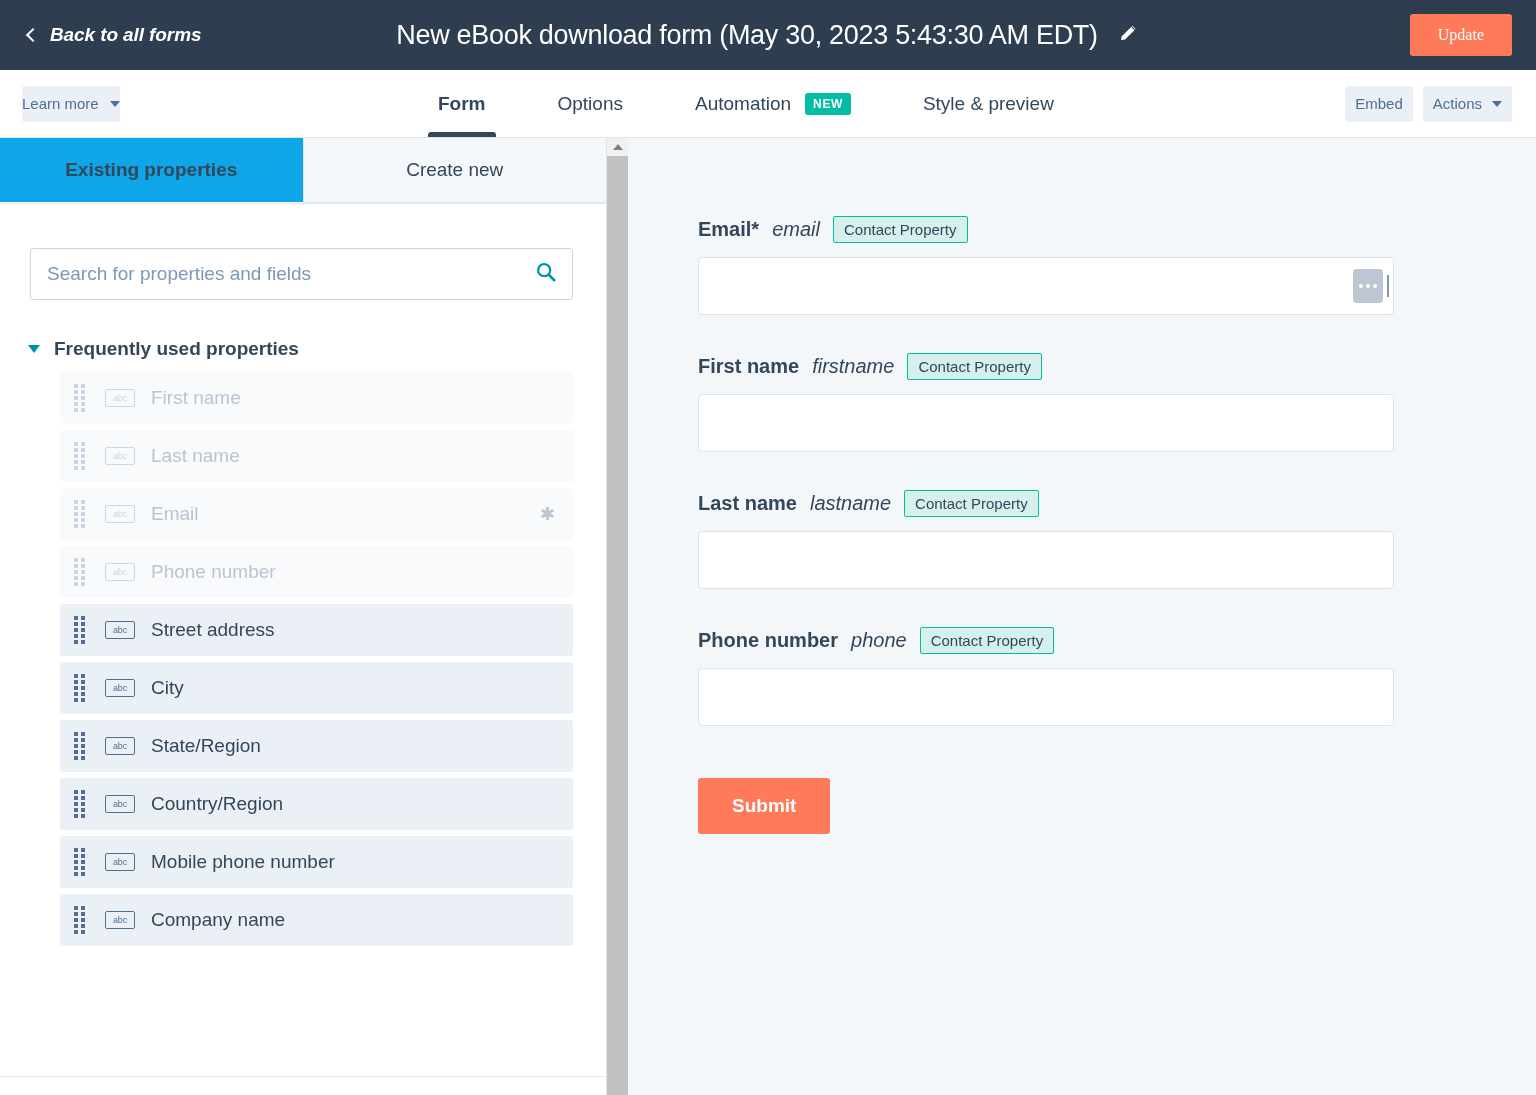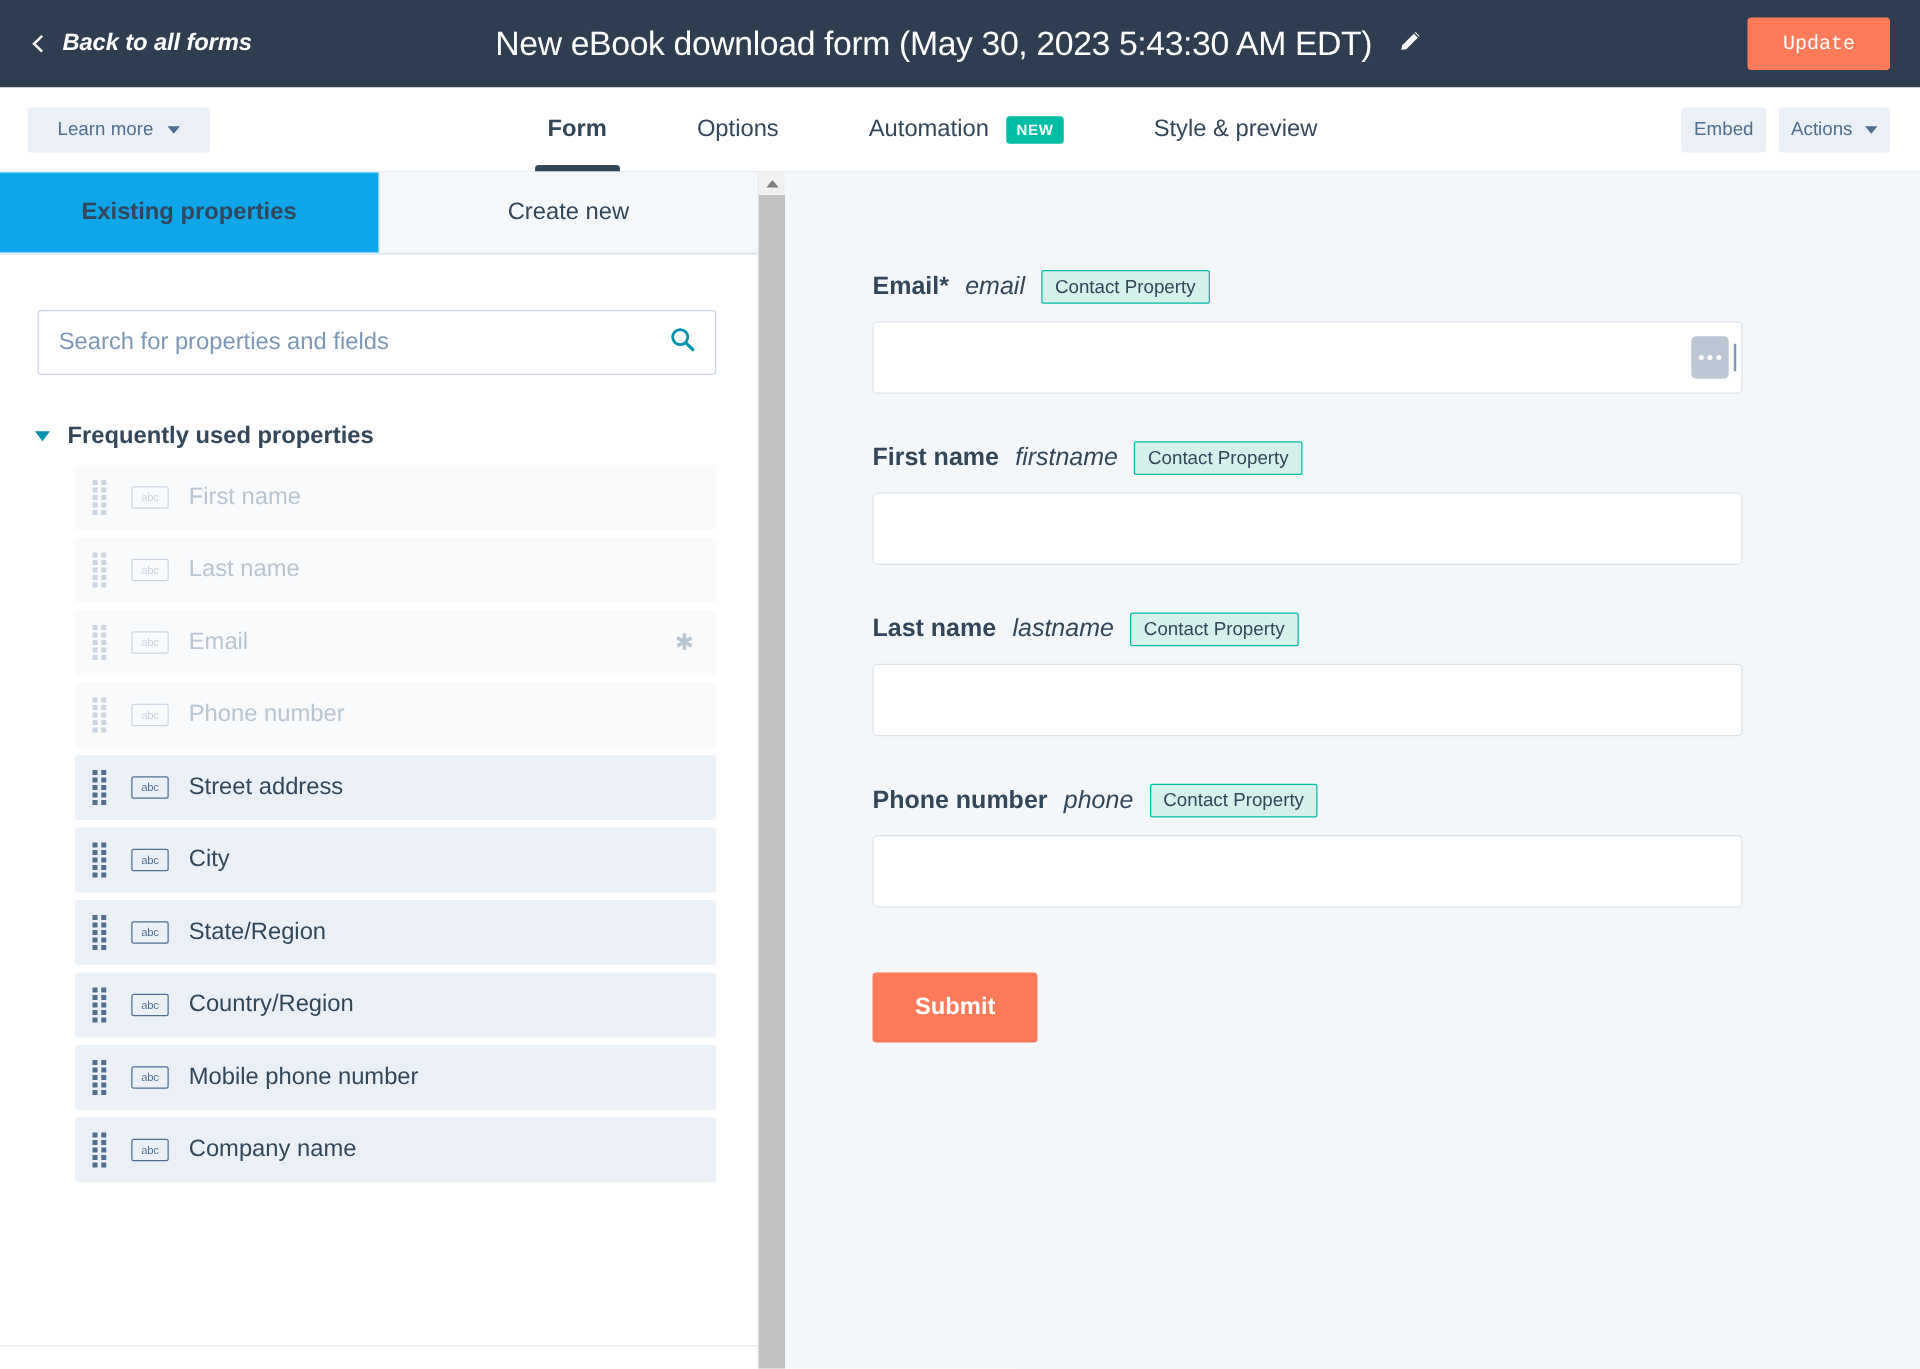--- a/index.html
+++ b/index.html
@@ -74,21 +74,21 @@
     position: absolute;
     right: 24px;
     top: 14px;
     background: #ff7a59;
     color: #ffffff;
     border: none;
     border-radius: 3px;
     height: 42px;
     padding: 0 28px;
     font-size: 16px;
-    font-family: Liberation Mono, monospace;
+    font-family: Liberation Serif, serif;
     cursor: pointer;
   }
 
   
   .navbar {
     height: 68px;
     background: #ffffff;
     border-bottom: 1px solid #dfe3eb;
     display: flex;
     align-items: center;
@@ -96,21 +96,21 @@
     flex: 0 0 68px;
   }
 
   .learn-more-btn {
     margin-left: 22px;
     background: #eaf0f6;
     color: #506e91;
     border: none;
     border-radius: 3px;
     height: 36px;
-    padding: 0 24px;
+    padding: 0 0;
     font-size: 15px;
     font-family: "Liberation Sans", sans-serif;
     display: inline-flex;
     align-items: center;
     gap: 11px;
     cursor: pointer;
   }
   .caret-down {
     width: 0; height: 0;
     border-left: 5px solid transparent;

